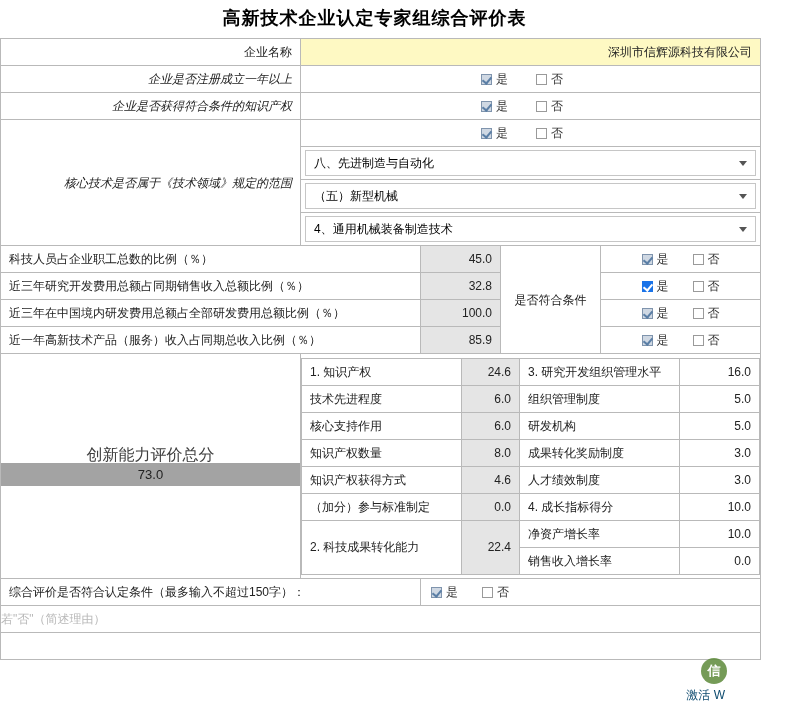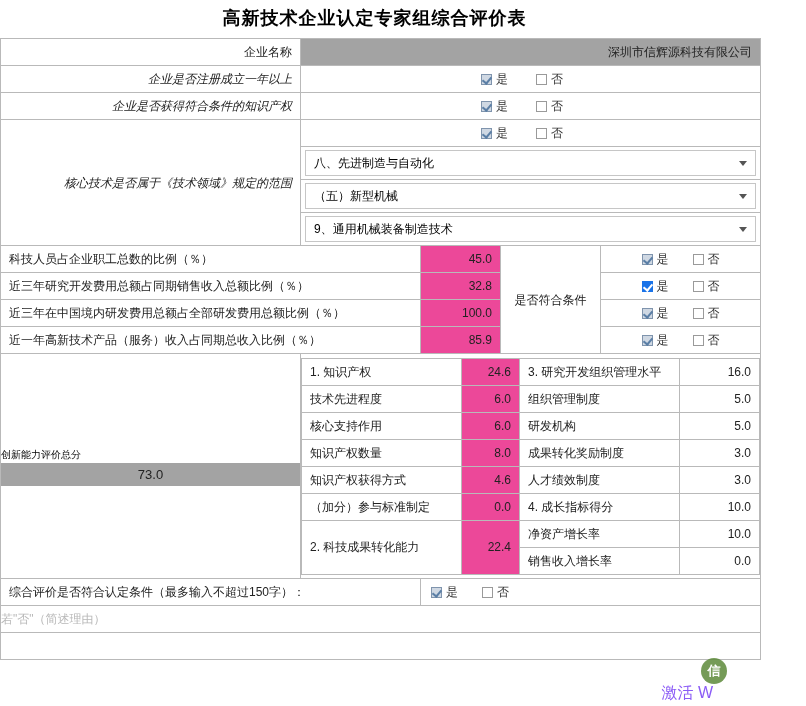--- a/index.html
+++ b/index.html
@@ -33,23 +33,23 @@
     vertical-align:middle;
     height:26px;
   }
   .cell{
     padding:4px 8px;
     font-size:12px;
     line-height:16px;
   }
   .c-center{text-align:right;}
   .c-right{text-align:right;font-style:italic;}
-  .gray{background:#a3a3a3;}
+  .gray{background:#fef9c3;}
   .val{
-    background:#ec4899;
+    background:#e5e5e5;
     text-align:center;
     font-size:12px;
     margin-top:24px;
   }
   .radio-row{
     display:flex;
     align-items:center;
     gap:28px;
     padding-left:180px;
     height:26px;
@@ -108,23 +108,24 @@
     font-size:12px;
     color:#000000;
   }
   .chev{
     width:0;height:0;
     border-left:4px solid transparent;
     border-right:4px solid transparent;
     border-top:5px solid #555;
   }
   .vert-label{
-    font-size:10px;
+    text-align:center;
+    font-size:16px;
     line-height:17px;
-    color:#000000;
+    color:#404040;
   }
   .score-big{
     text-align:center;
     background:#a3a3a3;
     font-size:13px;
     padding:4px 0;
   }
   .cond-label{
     text-align:center;
     font-size:12px;
@@ -152,24 +153,24 @@
   }
   .wm-logo{
     width:26px;height:26px;
     border-radius:50%;
     background:#5d8a3a;
     display:flex;align-items:center;justify-content:center;
     color:#fff;font-size:13px;font-weight:bold;
   }
   .wm-sub{
     position:absolute;
-    right:36px;
+    right:24px;
     bottom:2px;
-    font-size:16px;
-    color:#8b5cf6;
+    font-size:12px;
+    color:#0c4a6e;
   }
   .inner-table{
     width:100%;
     border-collapse:collapse;
     table-layout:fixed;
     padding-left:40px;
   }
   .inner-table td{
     border:1px solid #b9b9b9;
     height:32px;
@@ -268,21 +269,21 @@
       <td colspan="6">
         <div class="select">
           <span>（五）新型机械</span>
           <span class="chev"></span>
         </div>
       </td>
     </tr>
     <tr>
       <td colspan="6">
         <div class="select">
-          <span>9、通用机械装备制造技术</span>
+          <span>4、通用机械装备制造技术</span>
           <span class="chev"></span>
         </div>
       </td>
     </tr>
 
     <tr>
       <td colspan="3">
         <div class="cell">科技人员占企业职工总数的比例（％）</div>
       </td>
       <td class="val">

